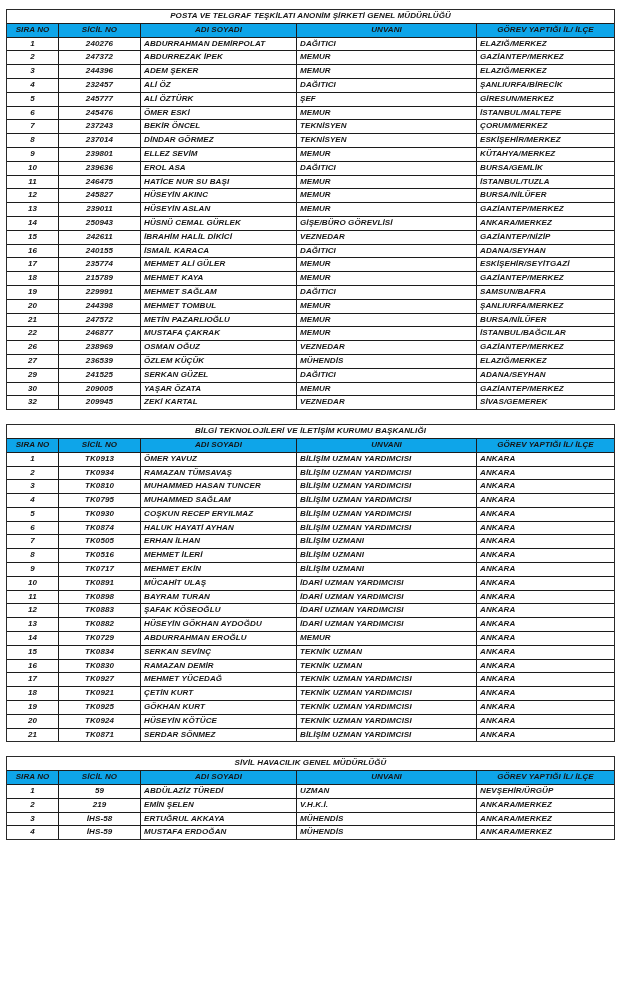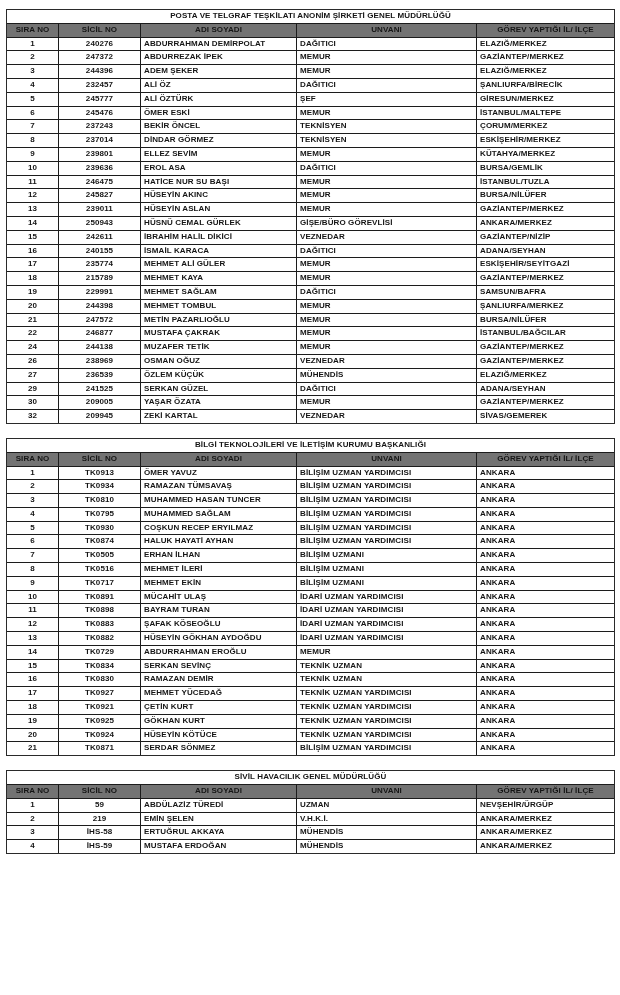--- a/index.html
+++ b/index.html
@@ -2,21 +2,21 @@
 <html><head>
 <meta charset="utf-8">
 <style>
   html,body{margin:0;padding:0;background:#ffffff;}
   body{
     width:620px;height:995px;
     font-family:"Liberation Sans", sans-serif;
     color:#151515;
     -webkit-font-smoothing:antialiased;
   }
-  .page{padding:9px 14px 6px 6px;}
+  .page{padding:9px 14px 6px 6px;font-style:italic;}
   table.doc-table{
     border-collapse:collapse;
     width:608px;
     table-layout:fixed;
     margin:0 auto 14px auto;
     background:#fff;
   }
   table.doc-table td, table.doc-table th{
     border:1px solid #1c1c1c;
     font-size:8px;
@@ -30,21 +30,21 @@
   td.title-cell{
     text-align:center;
     font-size:9px;
     padding:3px 2px;
     border-bottom:1.5px solid #1c1c1c;
   }
   th.head-cell{
     text-align:center;
     font-size:8.5px;
     padding:4px 2px;
-    background:#737373;
+    background:#0ea5e9;
   }
   td.c-center{text-align:center;}
   td.c-left{text-align:left;}
   col.col-sira{width:52px;}
   col.col-sicil{width:82px;}
   col.col-ad{width:156px;}
   col.col-unvan{width:180px;}
   col.col-gorev{width:138px;}
   
   table.doc-table{outline:1px solid #2a2a2a;outline-offset:-1px;}
@@ -222,27 +222,20 @@
           <td class="c-left">BURSA/NİLÜFER</td>
         </tr>
         <tr>
           <td class="c-center">22</td>
           <td class="c-center">246877</td>
           <td class="c-left">MUSTAFA ÇAKRAK</td>
           <td class="c-left">MEMUR</td>
           <td class="c-left">İSTANBUL/BAĞCILAR</td>
         </tr>
         <tr>
-          <td class="c-center">24</td>
-          <td class="c-center">244138</td>
-          <td class="c-left">MUZAFER TETİK</td>
-          <td class="c-left">MEMUR</td>
-          <td class="c-left">GAZİANTEP/MERKEZ</td>
-        </tr>
-        <tr>
           <td class="c-center">26</td>
           <td class="c-center">238969</td>
           <td class="c-left">OSMAN OĞUZ</td>
           <td class="c-left">VEZNEDAR</td>
           <td class="c-left">GAZİANTEP/MERKEZ</td>
         </tr>
         <tr>
           <td class="c-center">27</td>
           <td class="c-center">236539</td>
           <td class="c-left">ÖZLEM KÜÇÜK</td>

